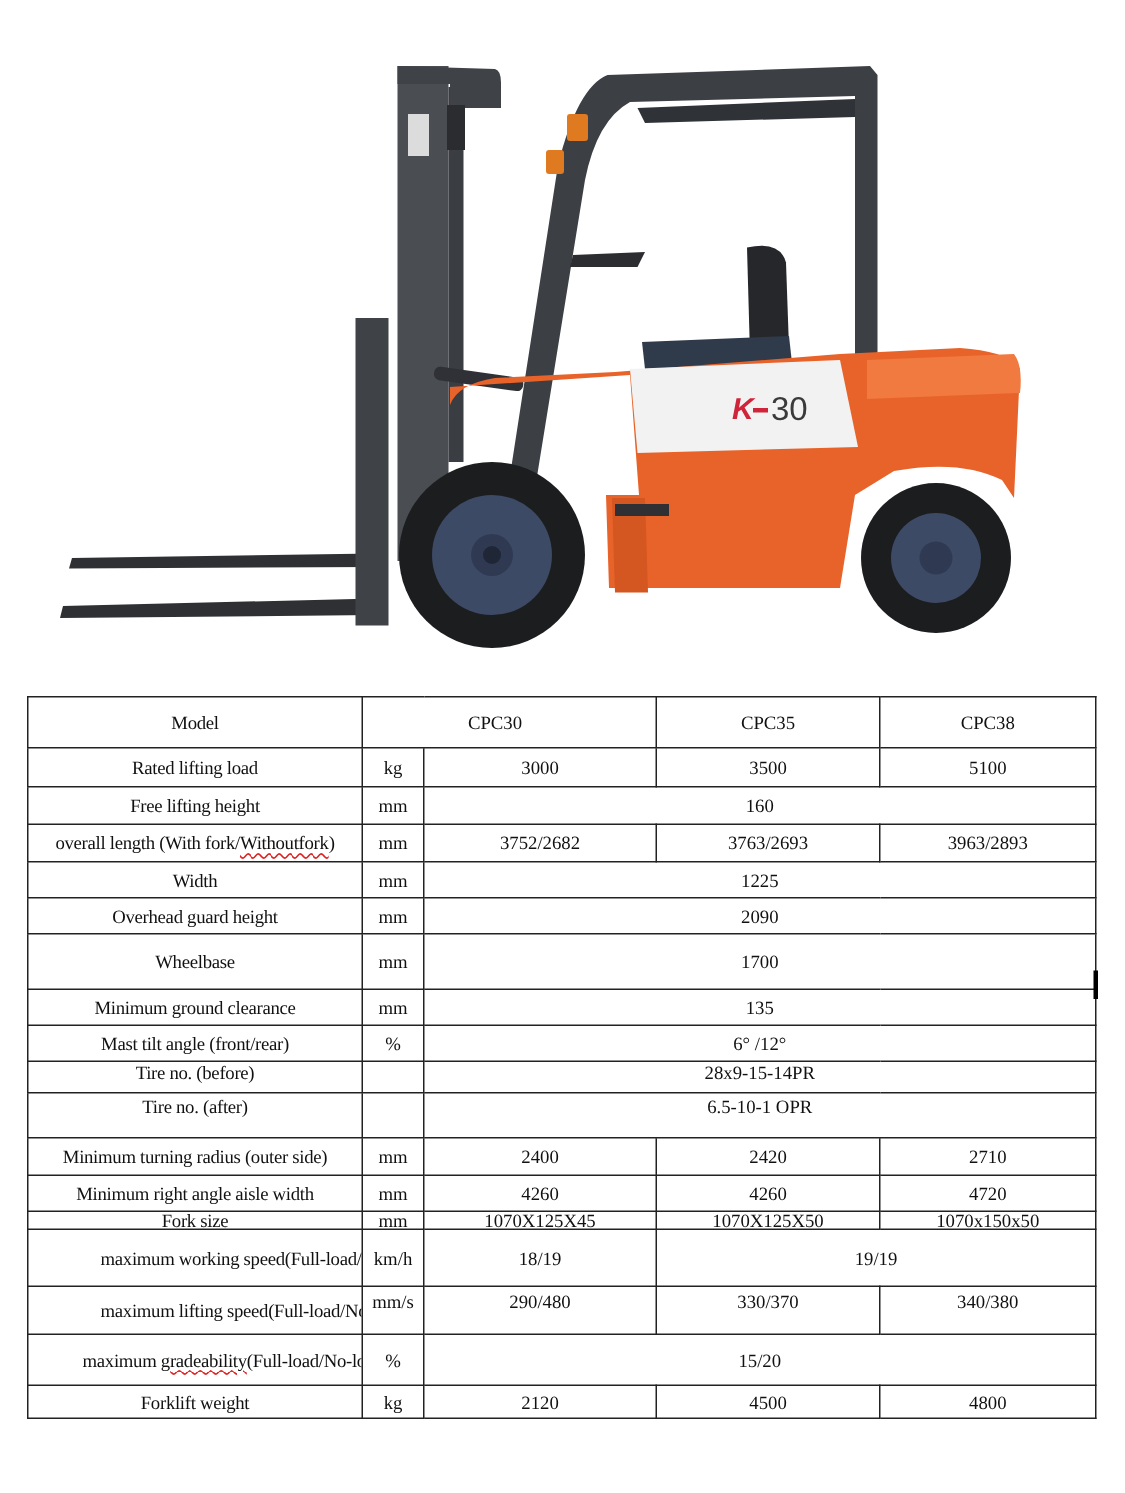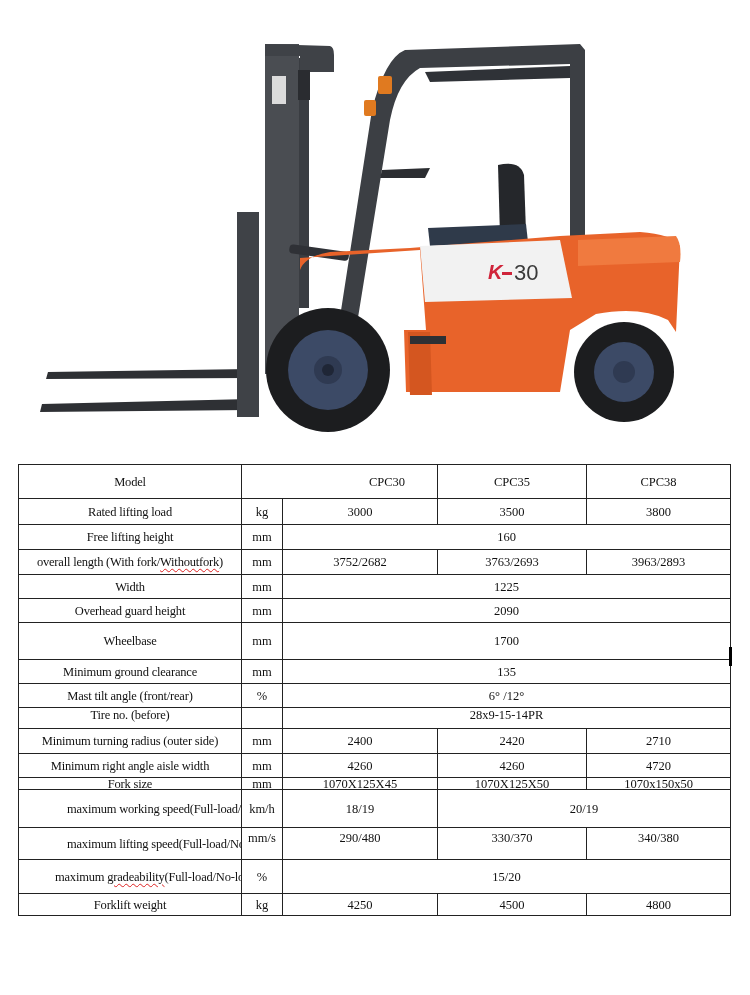--- a/index.html
+++ b/index.html
@@ -84,30 +84,30 @@
   <colgroup>
     <col style="width:223px">
       <col style="width:41px">
       <col style="width:155px">
       <col style="width:149px">
       <col style="width:144px">
   </colgroup>
   <tbody>
     <tr style="height:34px">
       <td class="lbl">Model</td>
-      <td colspan="2" style="text-align:right;padding-right:32px">CPC30</td>
+      <td colspan="2" style="text-align:center;padding-right:21px">CPC30</td>
       <td>CPC35</td>
       <td>CPC38</td>
     </tr>
     <tr style="height:26px">
       <td class="lbl">Rated lifting load</td>
       <td>kg</td>
       <td>3000</td>
       <td>3500</td>
-      <td>3800</td>
+      <td>5100</td>
     </tr>
     <tr style="height:25px">
       <td class="lbl">Free lifting height</td>
       <td>mm</td>
       <td colspan="3">160</td>
     </tr>
     <tr style="height:25px">
       <td class="lbl"><span>overall length (With fork/</span><span class="squiggle">Withoutfork</span><span>)</span></td>
       <td>mm</td>
       <td>3752/2682</td>
@@ -136,20 +136,25 @@
     </tr>
     <tr style="height:24px">
       <td class="lbl">Mast tilt angle (front/rear)</td>
       <td>%</td>
       <td colspan="3">6° /12°</td>
     </tr>
     <tr style="height:21px">
       <td class="lbl" style="vertical-align:top">Tire no. (before)</td>
       <td></td>
       <td colspan="3" style="vertical-align:top">28x9-15-14PR</td>
+    </tr>
+    <tr style="height:30px">
+      <td class="lbl" style="vertical-align:top;padding-top:2px">Tire no. (after)</td>
+      <td></td>
+      <td colspan="3" style="vertical-align:top;padding-top:2px">6.5-10-1 OPR</td>
     </tr>
     <tr style="height:25px">
       <td class="lbl">Minimum turning radius (outer side)</td>
       <td>mm</td>
       <td>2400</td>
       <td>2420</td>
       <td>2710</td>
     </tr>
     <tr style="height:24px">
       <td class="lbl">Minimum right angle aisle width</td>
@@ -162,37 +167,37 @@
       <td class="lbl" style="vertical-align:bottom;line-height:10px">Fork size</td>
       <td style="vertical-align:bottom;line-height:10px">mm</td>
       <td style="vertical-align:bottom;line-height:10px">1070X125X45</td>
       <td style="vertical-align:bottom;line-height:10px">1070X125X50</td>
       <td style="vertical-align:bottom;line-height:10px">1070x150x50</td>
     </tr>
     <tr style="height:38px">
       <td class="lbl wrap" style="padding:0 48px">maximum working speed(Full-load/No-load)</td>
       <td>km/h</td>
       <td>18/19</td>
-      <td colspan="2">20/19</td>
+      <td colspan="2">19/19</td>
     </tr>
     <tr style="height:32px">
       <td class="lbl wrap" style="padding:0 48px">maximum lifting speed(Full-load/No-load)</td>
       <td style="vertical-align:top;padding-top:3px">mm/s</td>
       <td style="vertical-align:top;padding-top:3px">290/480</td>
       <td style="vertical-align:top;padding-top:3px">330/370</td>
       <td style="vertical-align:top;padding-top:3px">340/380</td>
     </tr>
     <tr style="height:34px">
       <td class="lbl wrap" style="padding:0 36px"><span>maximum </span><span class="squiggle">gradeability</span><span>(Full-load/No-load)</span></td>
       <td>%</td>
       <td colspan="3">15/20</td>
     </tr>
     <tr style="height:22px">
       <td class="lbl">Forklift weight</td>
       <td>kg</td>
-      <td>4250</td>
+      <td>2120</td>
       <td>4500</td>
       <td>4800</td>
     </tr>
   </tbody>
 </table>
 
 <div class="edge-mark"></div>
 
 </body></html>

